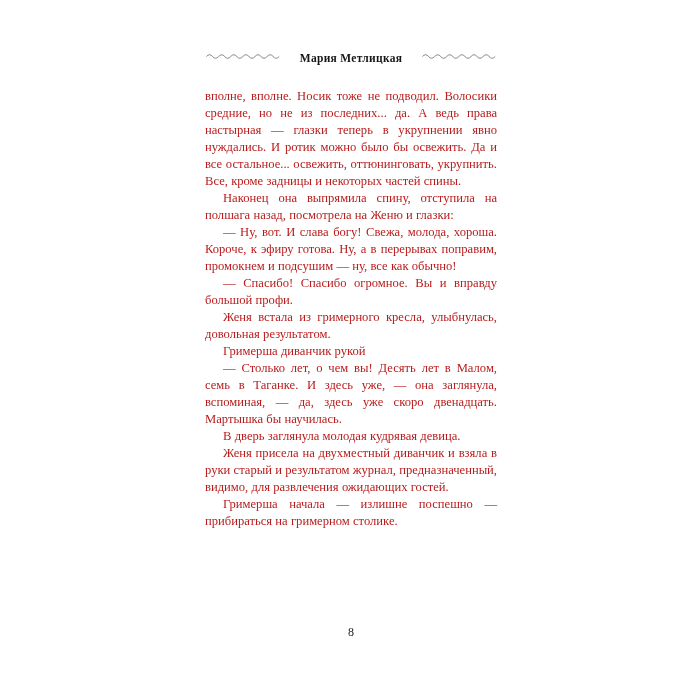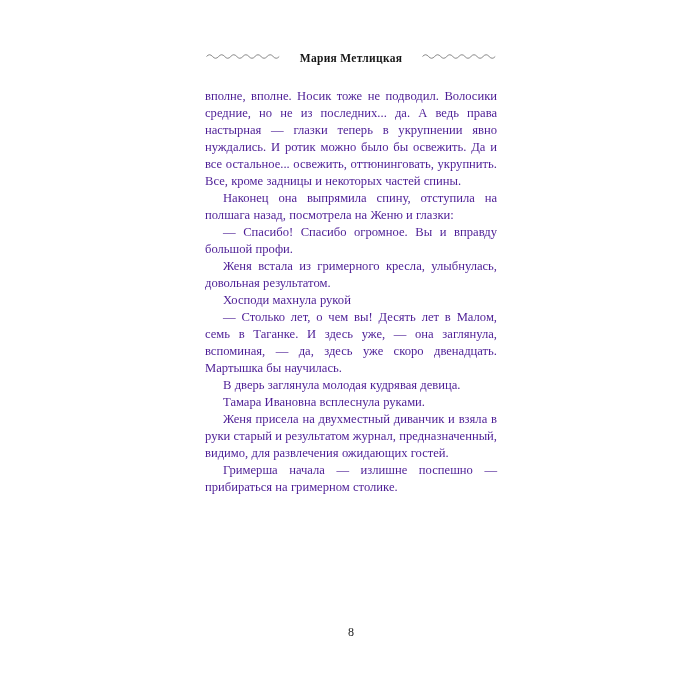--- a/index.html
+++ b/index.html
@@ -60,21 +60,21 @@
     white-space: nowrap;
   }
 
   
   .body-text p {
     margin: 0;
     text-align: justify;
     text-indent: 18px;
     font-size: 12.6px;
     line-height: 17.0px;
-    color: #4c1d95;
+    color: #b91c1c;
     hyphens: manual;
     word-spacing: 0.1px;
   }
   .body-text p.noindent {
     text-indent: 0;
   }
 
   .folio {
     position: absolute;
     left: 205px;
@@ -106,26 +106,26 @@
           <g fill="none" stroke="#555555" stroke-width="0.8">
             <path d="M2 4.5 Q6 1 10 4.5 Q14 8 18 4.5 Q22 1 26 4.5 Q30 8 34 4.5 Q38 1 42 4.5 Q46 8 50 4.5 Q54 1 58 4.5 Q62 8 66 4.5 Q70 1 74 4.5 Q78 8 82 4.5 Q86 1 90 4.5 Q94 8 98 4.5"></path>
           </g>
         </svg>
       </span>
     </div>
 
     <div class="body-text">
       <p class="noindent">вполне, вполне. Носик тоже не подводил. Волосики средние, но не из последних... да. А ведь права настырная — глазки теперь в укрупнении явно нуждались. И ротик можно было бы освежить. Да и все остальное... освежить, оттюнинговать, укрупнить. Все, кроме задницы и некоторых частей спины.</p>
       <p>Наконец она выпрямила спину, отступила на полшага назад, посмотрела на Женю и глазки:</p>
+      <p>— Ну, вот. И слава богу! Свежа, молода, хороша. Короче, к эфиру готова. Ну, а в перерывах поправим, промокнем и подсушим — ну, все как обычно!</p>
       <p>— Спасибо! Спасибо огромное. Вы и вправду большой профи.</p>
       <p>Женя встала из гримерного кресла, улыбнулась, довольная результатом.</p>
-      <p>Хосподи махнула рукой</p>
+      <p>Гримерша диванчик рукой</p>
       <p>— Столько лет, о чем вы! Десять лет в Малом, семь в Таганке. И здесь уже, — она заглянула, вспоминая, — да, здесь уже скоро двенадцать. Мартышка бы научилась.</p>
       <p>В дверь заглянула молодая кудрявая девица.</p>
-      <p>Тамара Ивановна всплеснула руками.</p>
       <p>Женя присела на двухместный диванчик и взяла в руки старый и результатом журнал, предназначенный, видимо, для развлечения ожидающих гостей.</p>
       <p>Гримерша начала — излишне поспешно — прибираться на гримерном столике.</p>
     </div>
 
   </div>
 
   <div class="folio">8</div>
 
 </div>
 

